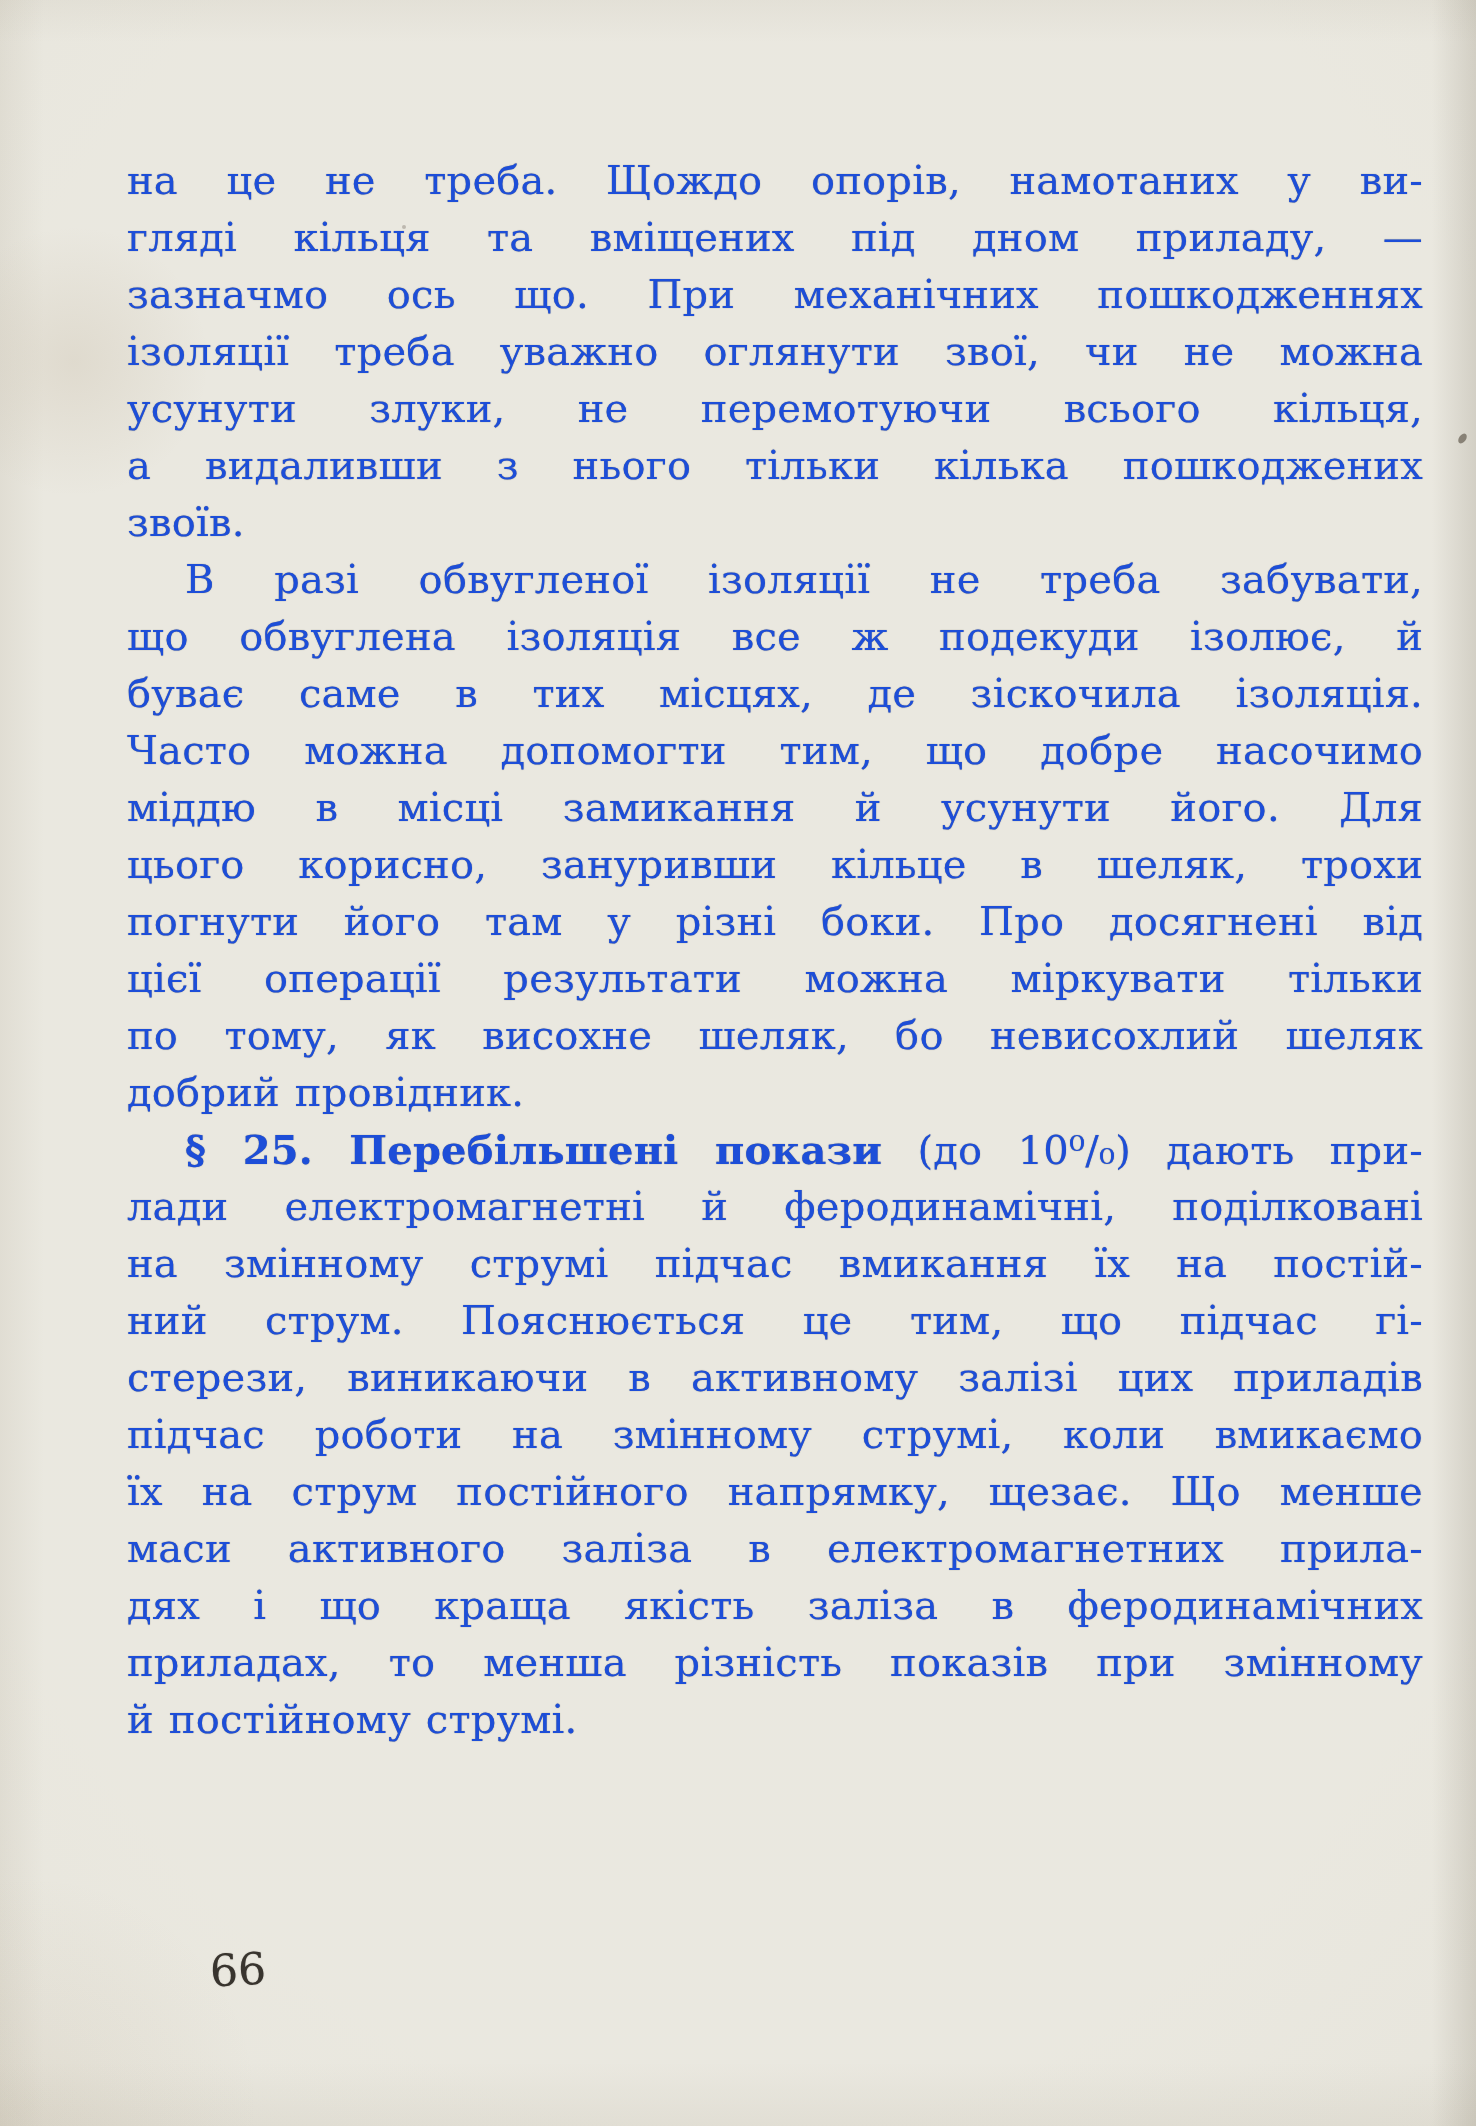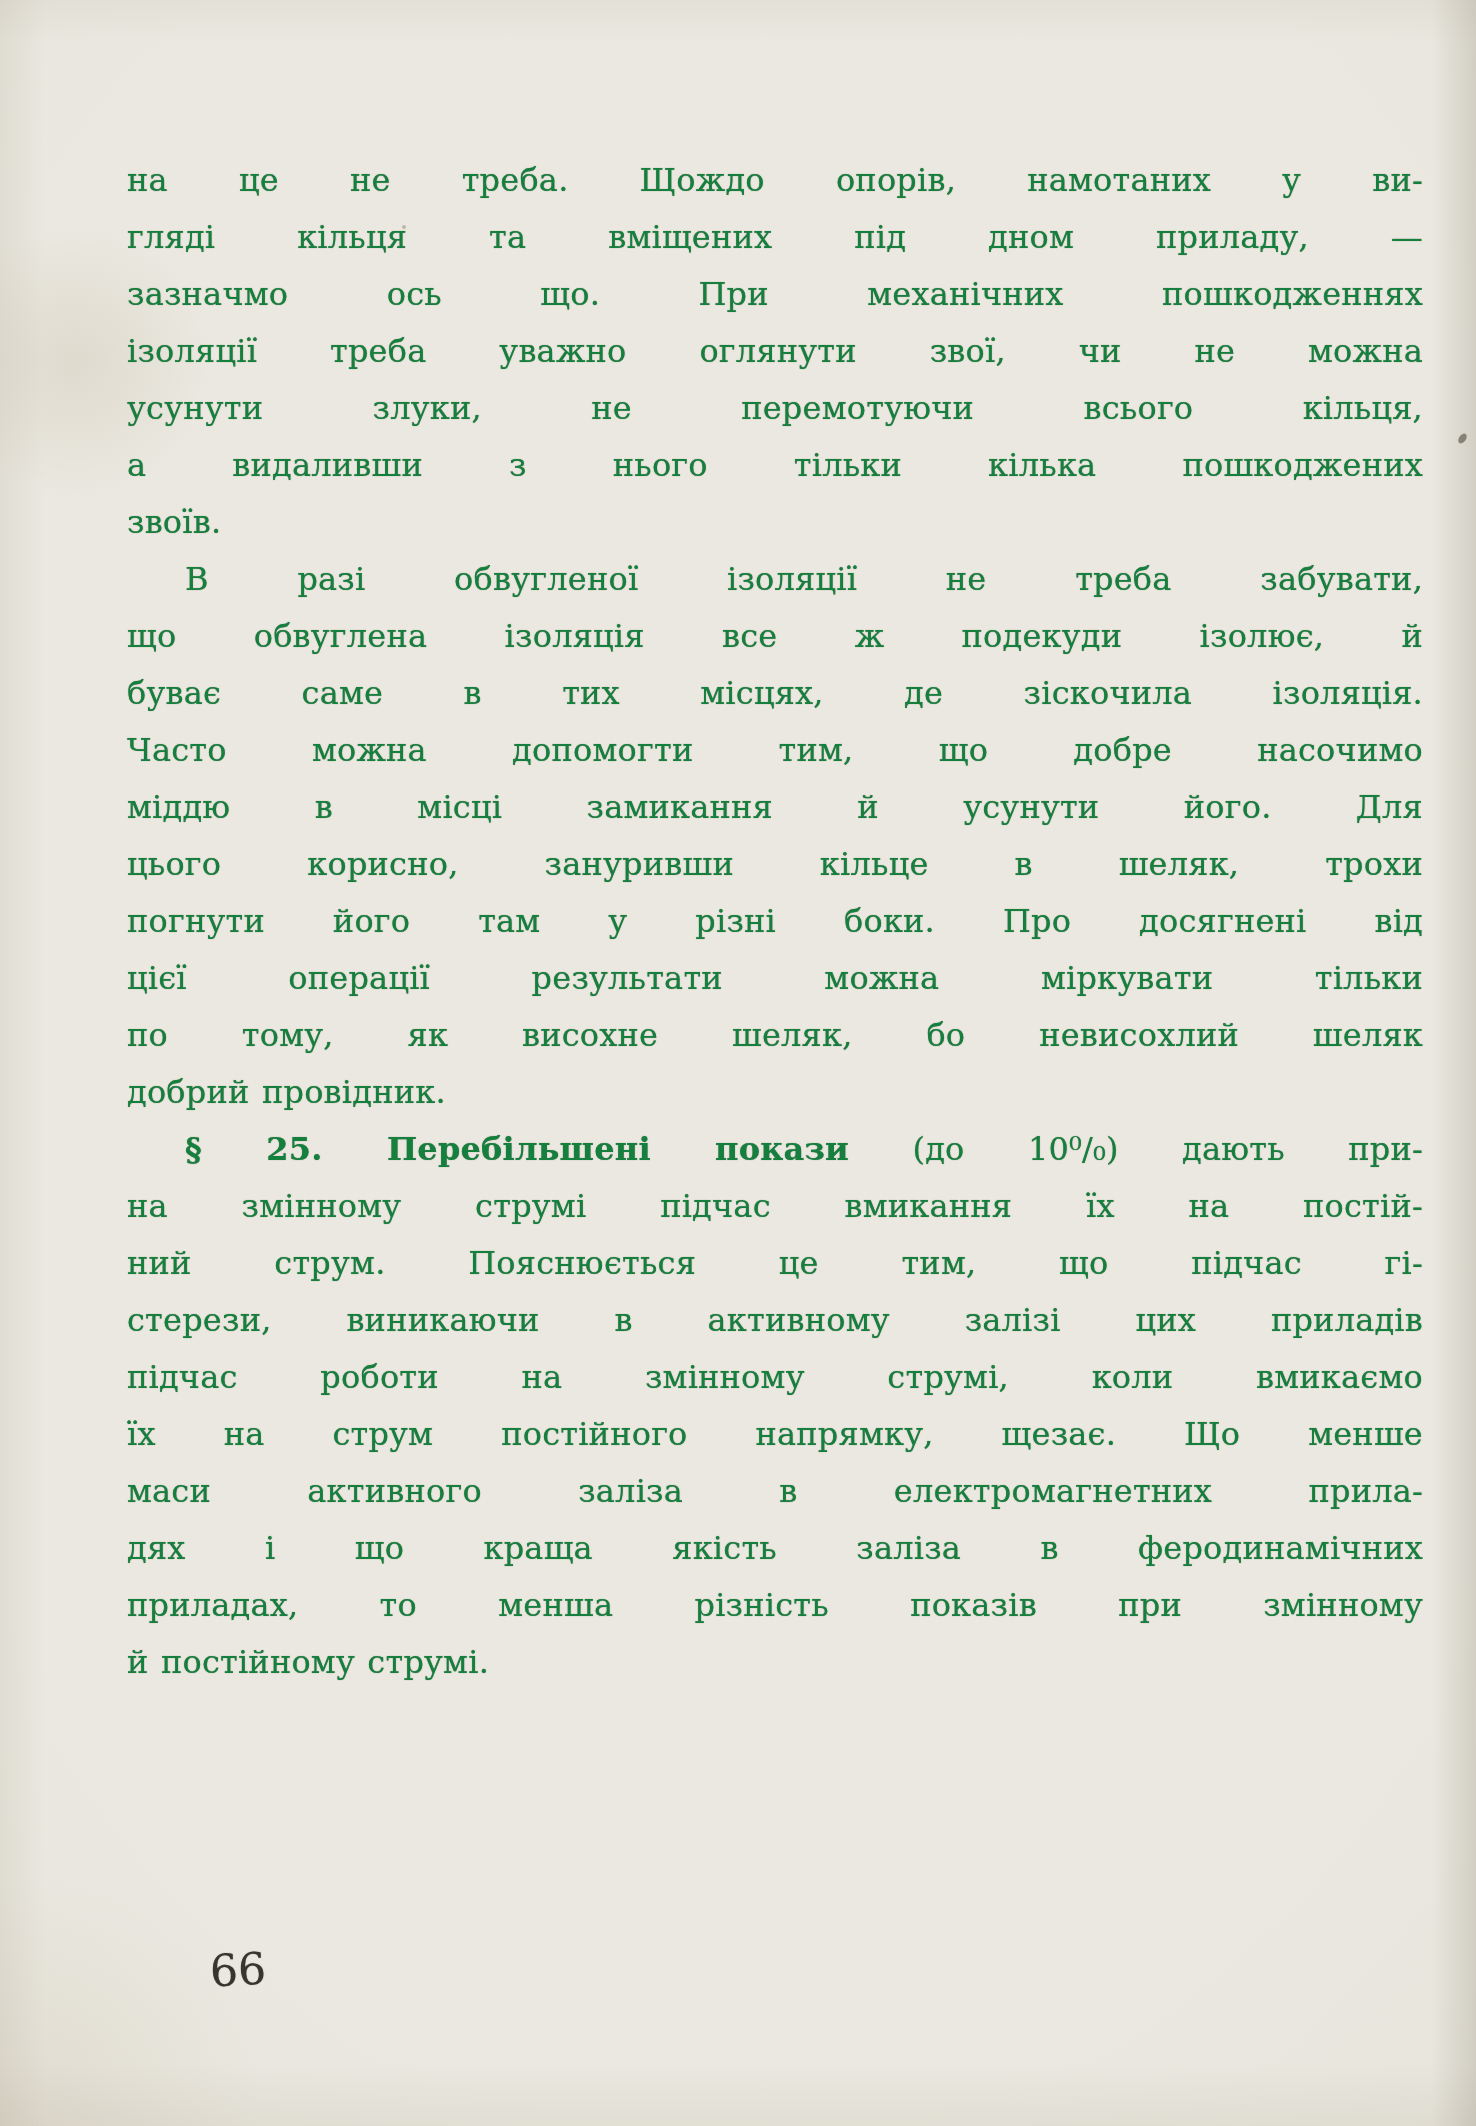--- a/index.html
+++ b/index.html
@@ -17,24 +17,24 @@
       radial-gradient(ellipse 130% 120% at 50% 45%, rgba(255,255,255,0.05) 45%, rgba(110,98,76,0.08) 100%);
     font-family: "DejaVu Serif", "Liberation Serif", serif;
   }
   .text-block {
     position: absolute;
     left: 127px;
     top: 152px;
     width: 1296px;
   }
   .line {
-    font-size: 32px;
+    font-size: 40px;
     line-height: 57px;
     height: 57px;
-    color: #15803d;
+    color: #1d4ed8;
     text-align: justify;
     text-align-last: justify;
     letter-spacing: 0.2px;
     word-spacing: 2px;
     text-shadow: 0 0 1px rgba(45,40,33,0.55);
     white-space: nowrap;
   }
   .line.last { text-align-last: left; white-space: normal; }
   .line.indent { text-indent: 58px; }
   .seg-bold { font-weight: bold; }
@@ -70,20 +70,21 @@
     <div class="line"><span class="">що обвуглена ізоляція все ж подекуди ізолює, й</span></div>
     <div class="line"><span class="">буває саме в тих місцях, де зіскочила ізоляція.</span></div>
     <div class="line"><span class="">Часто можна допомогти тим, що добре насочимо</span></div>
     <div class="line"><span class="">міддю в місці замикання й усунути його. Для</span></div>
     <div class="line"><span class="">цього корисно, зануривши кільце в шеляк, трохи</span></div>
     <div class="line"><span class="">погнути його там у різні боки. Про досягнені від</span></div>
     <div class="line"><span class="">цієї операції результати можна міркувати тільки</span></div>
     <div class="line"><span class="">по тому, як висохне шеляк, бо невисохлий шеляк</span></div>
     <div class="line last"><span class="">добрий провідник.</span></div>
     <div class="line indent"><span class="seg-bold">§ 25. Перебільшені покази</span><span class=""> (до 10⁰/₀) дають при-</span></div>
+    <div class="line"><span class="">лади електромагнетні й феродинамічні, поділковані</span></div>
     <div class="line"><span class="">на змінному струмі підчас вмикання їх на постій-</span></div>
     <div class="line"><span class="">ний струм.  Пояснюється це тим, що підчас гі-</span></div>
     <div class="line"><span class="">стерези, виникаючи в активному залізі цих приладів</span></div>
     <div class="line"><span class="">підчас роботи на змінному струмі, коли вмикаємо</span></div>
     <div class="line"><span class="">їх на струм постійного напрямку, щезає. Що менше</span></div>
     <div class="line"><span class="">маси активного заліза в електромагнетних прила-</span></div>
     <div class="line"><span class="">дях і що краща якість заліза в феродинамічних</span></div>
     <div class="line"><span class="">приладах, то менша різність показів при  змінному</span></div>
     <div class="line last"><span class="">й постійному струмі.</span></div>
   </main>

